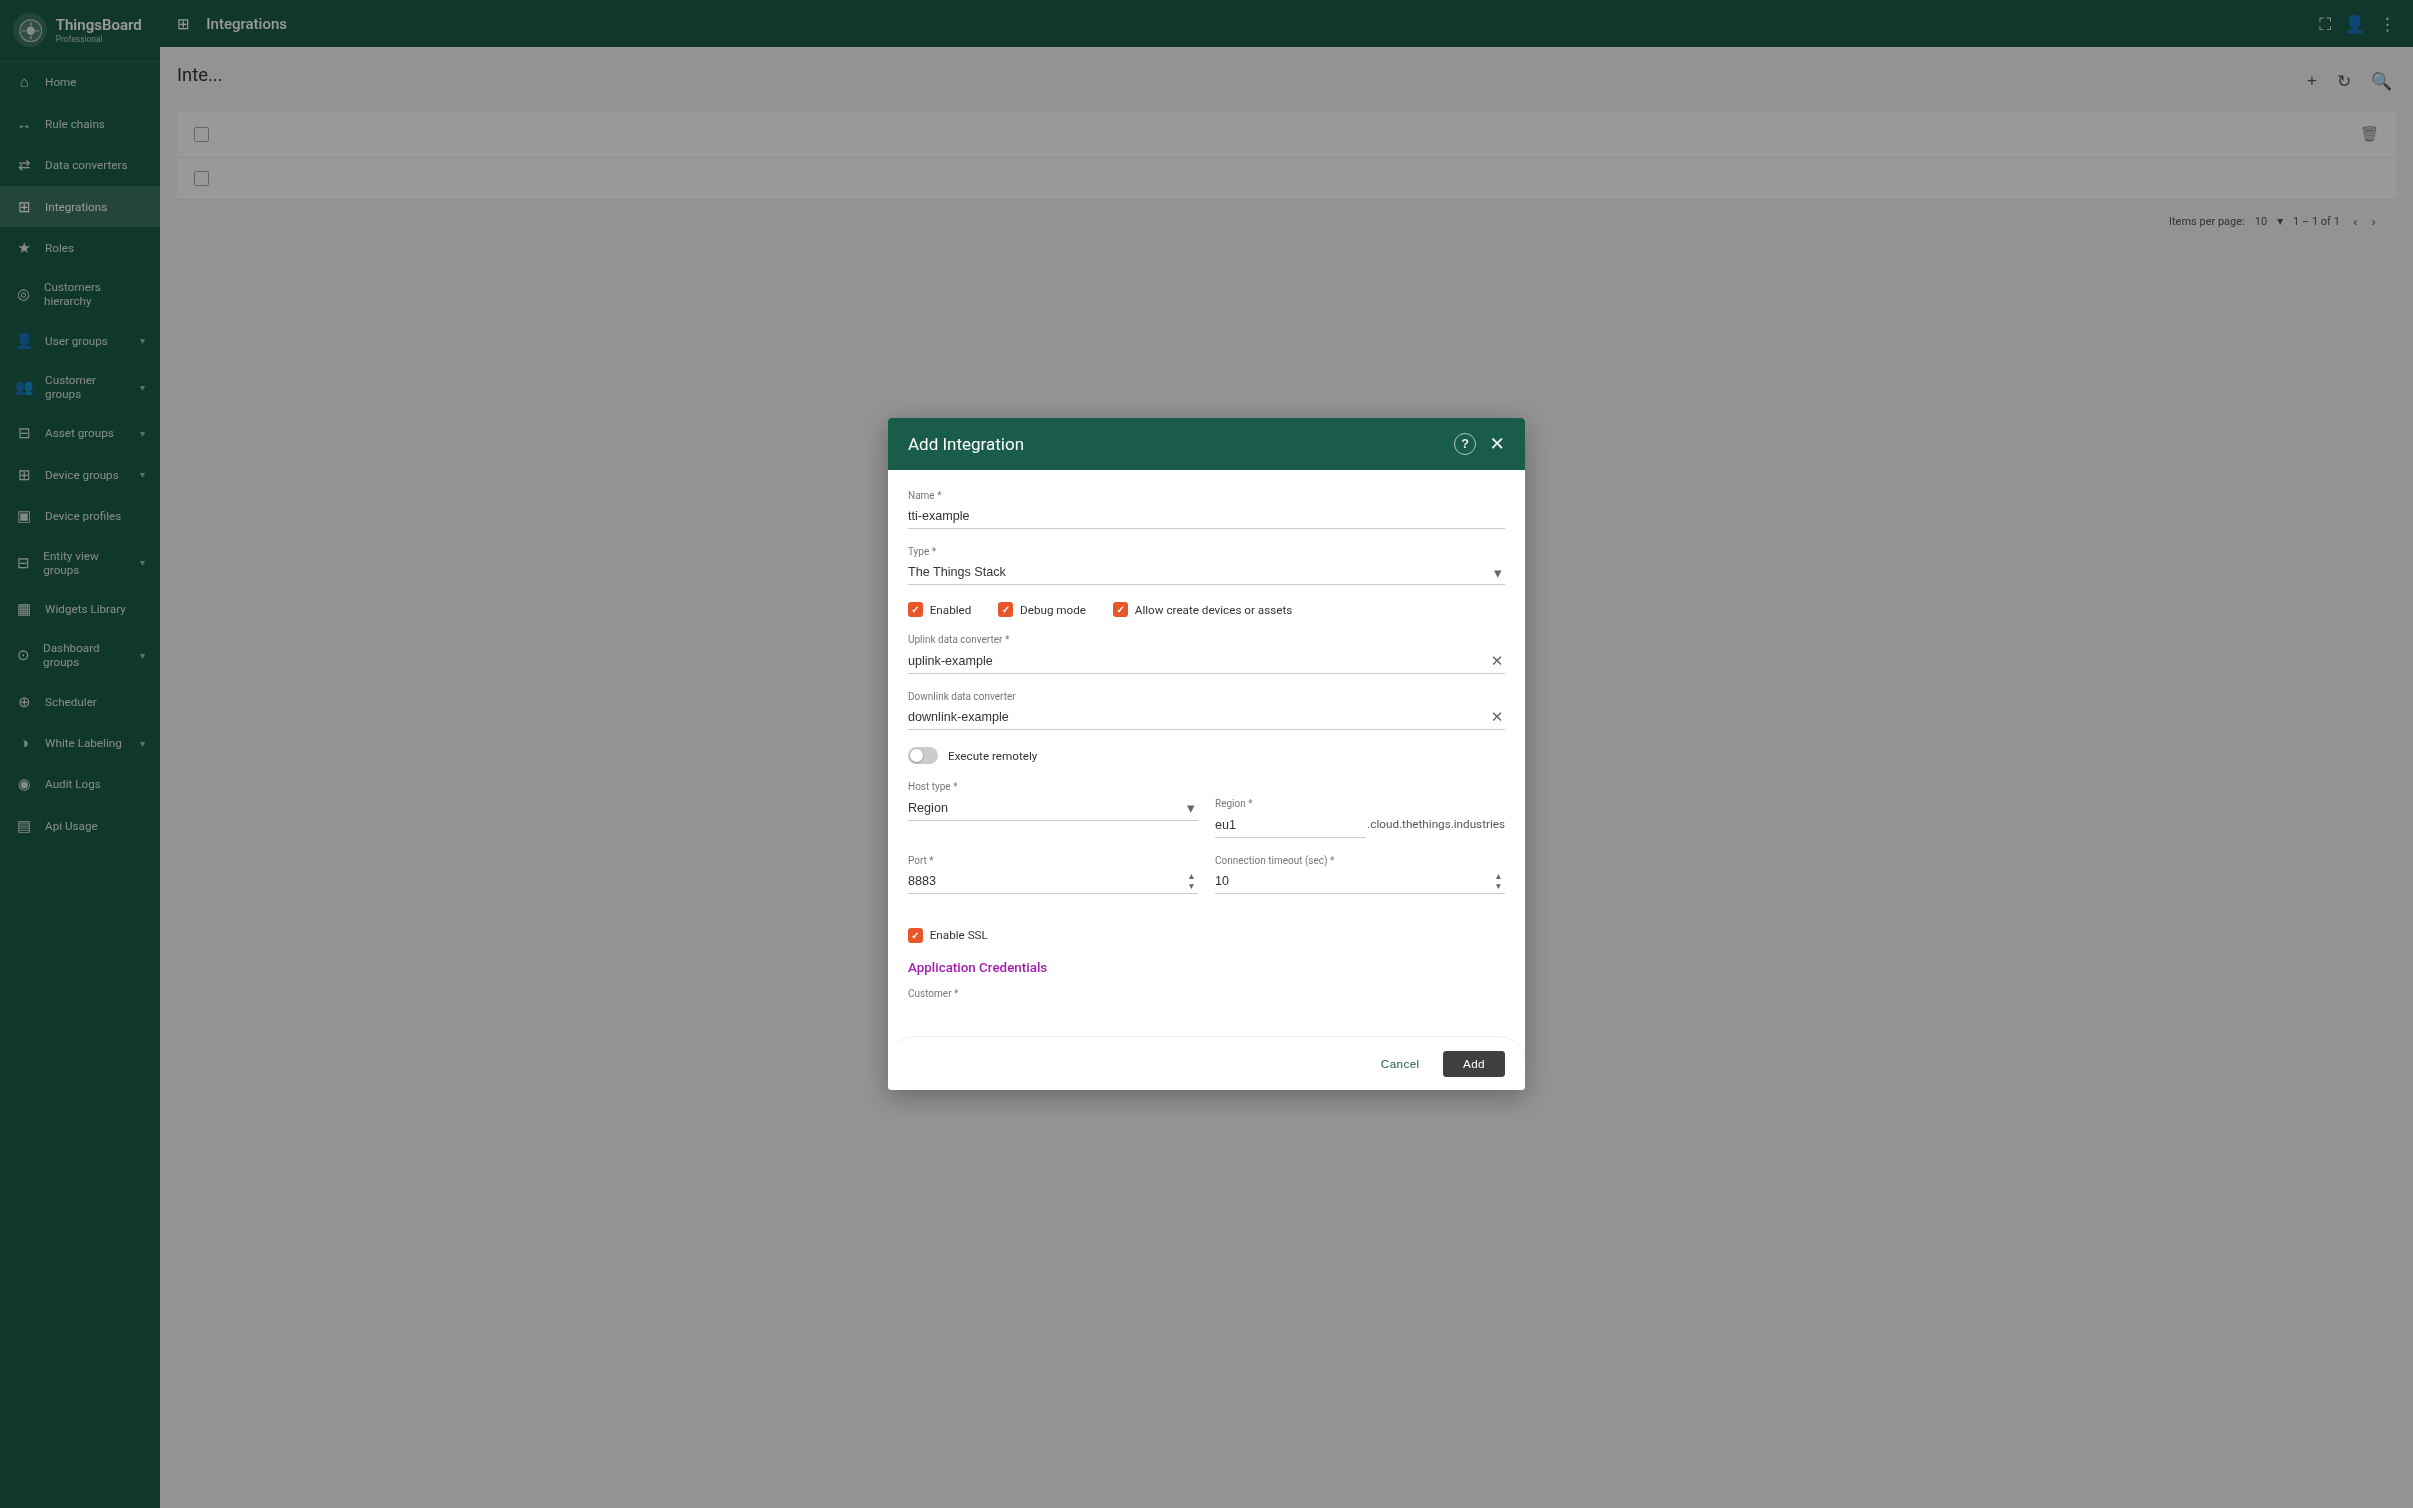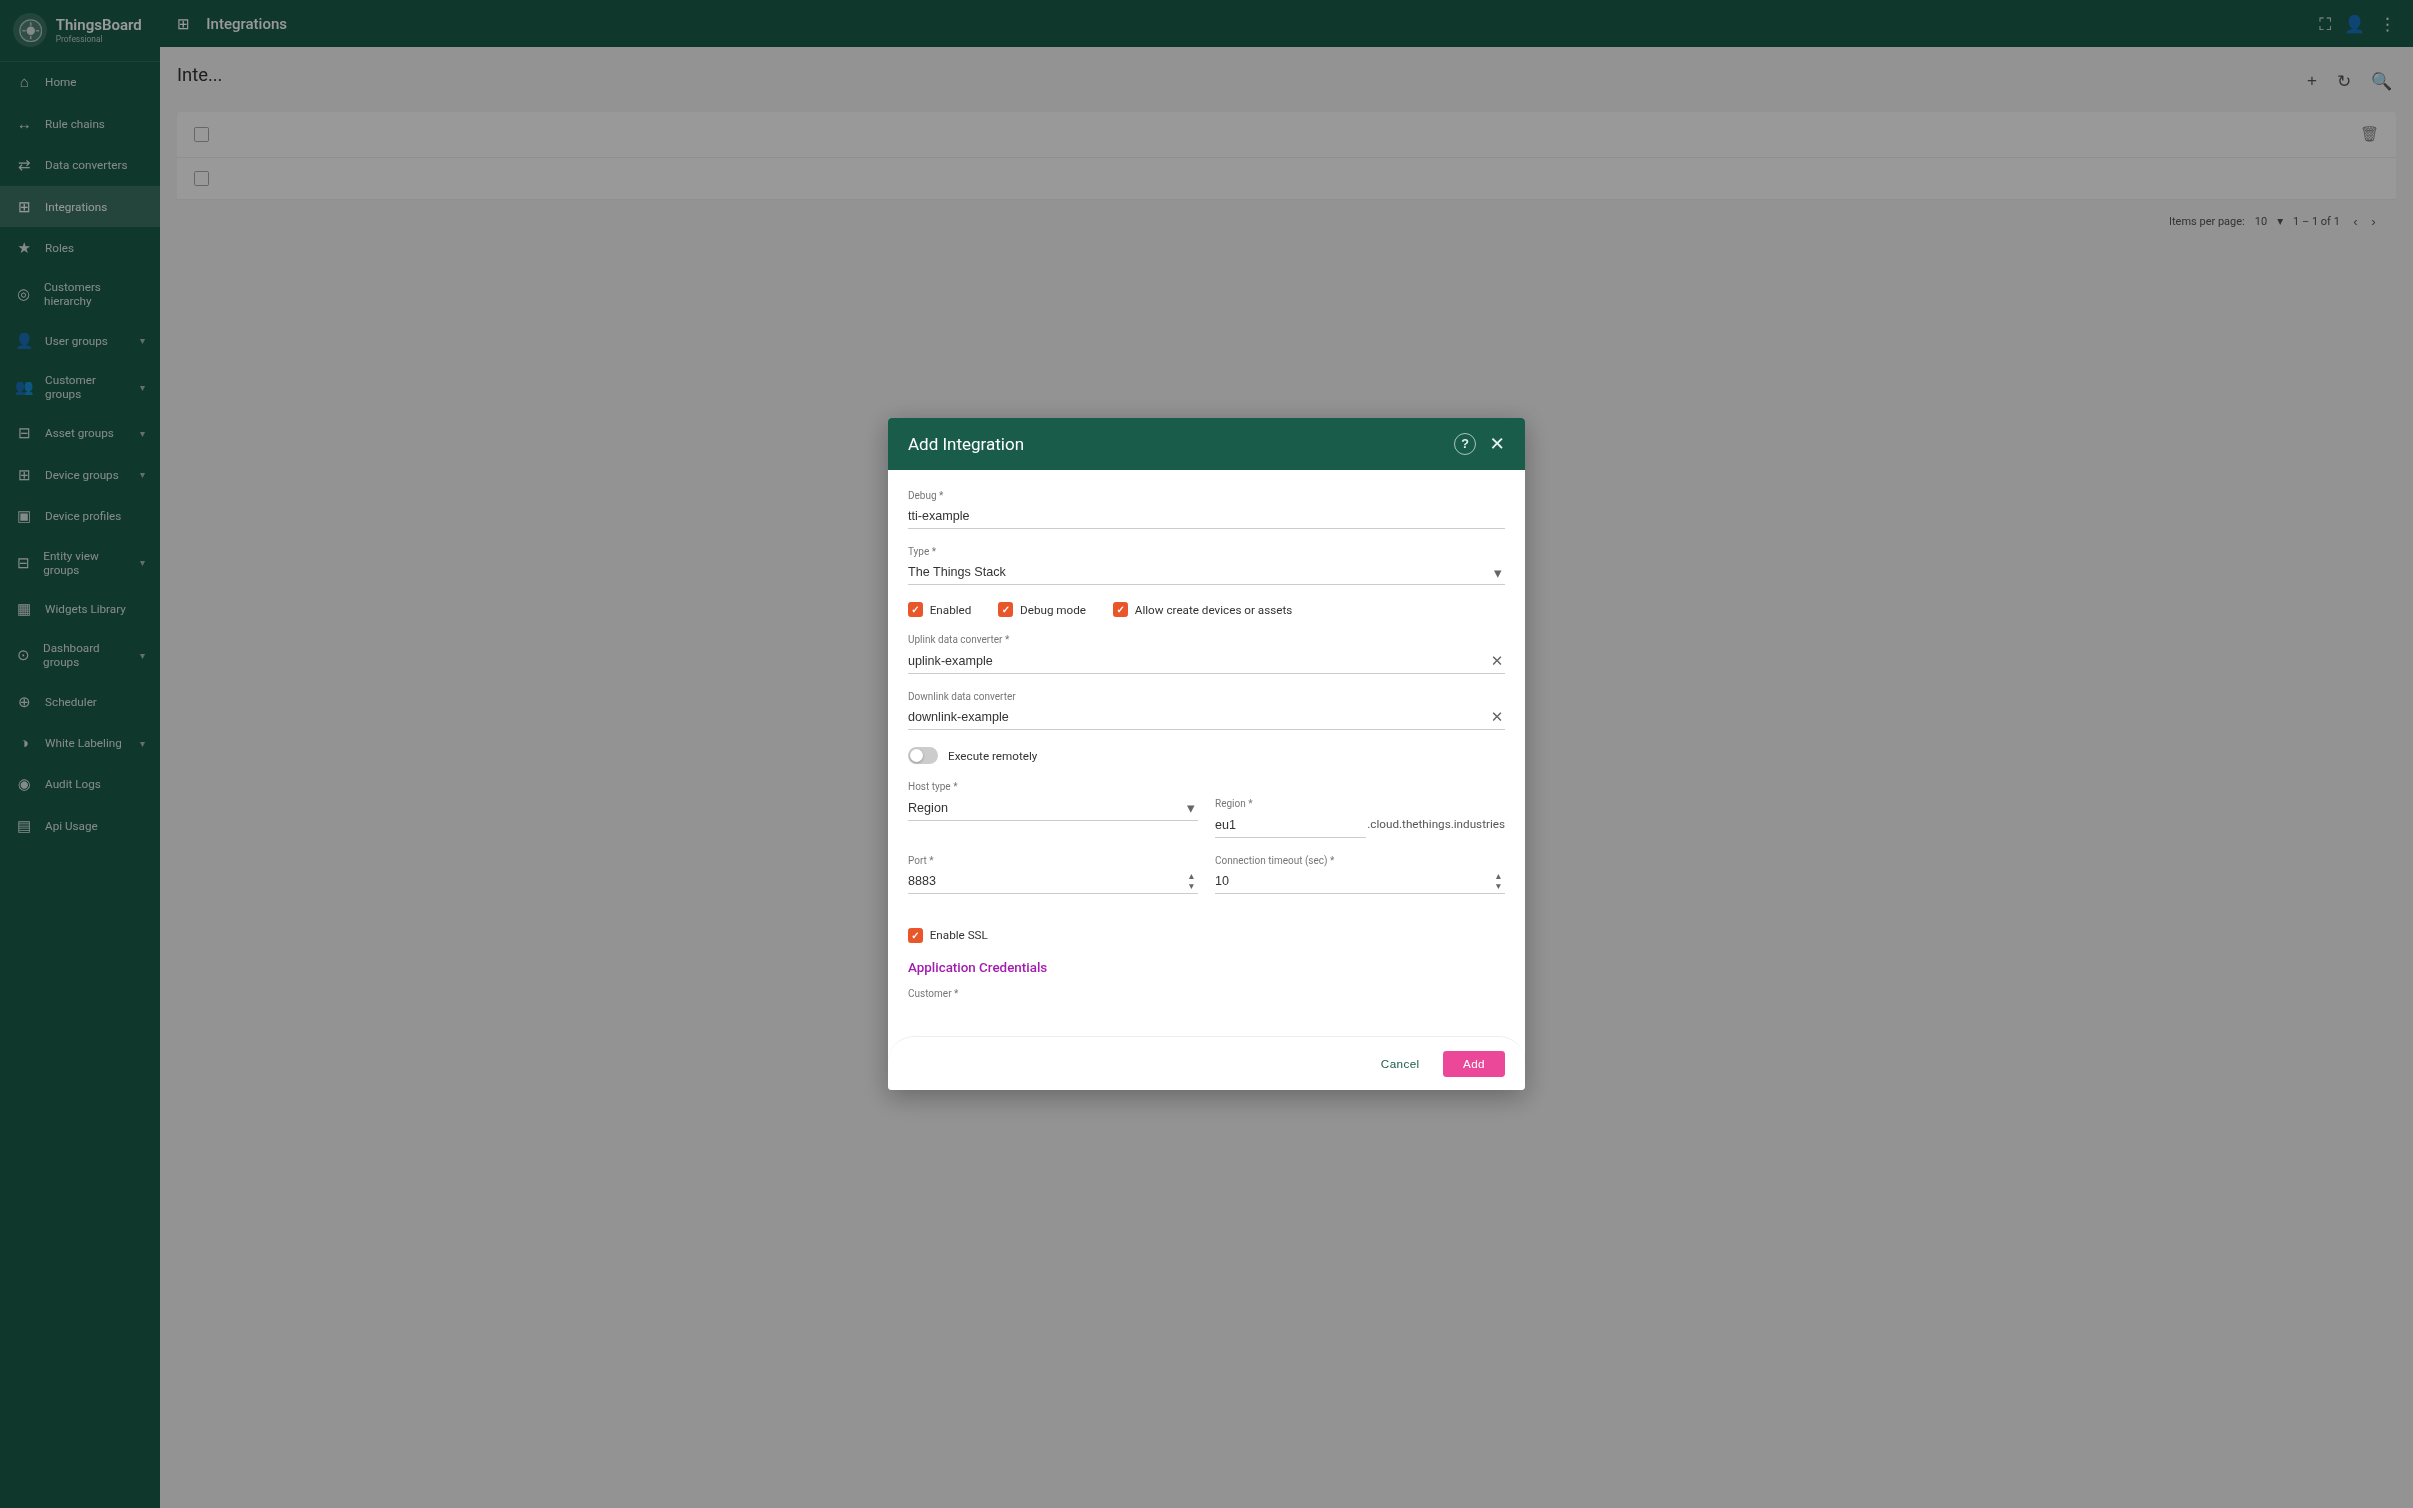--- a/index.html
+++ b/index.html
@@ -374,21 +374,21 @@
       background: none;
       border: none;
       color: #1a5c4a;
       font-size: 11.7px;
       font-weight: 500;
       cursor: pointer;
       padding: 6.7px 13.4px;
       letter-spacing: 0.4px;
     }
     .btn-add {
-      background: #ec4899;
+      background: #404040;
       color: #fff;
       border: none;
       border-radius: 3.4px;
       font-size: 11.7px;
       font-weight: 500;
       cursor: pointer;
       padding: 6.7px 20px;
       letter-spacing: 0.4px;
     }
   </style>
@@ -549,21 +549,21 @@
           width:22px; height:22px; border-radius:50%; border:1.7px solid rgba(255,255,255,0.7);
           display:flex; align-items:center; justify-content:center; font-size:12.6px; font-weight:700;
           color:#fff; background: none; cursor:pointer;">?</button>
         <button class="header-icon-btn" style="font-size:18.4px;">✕</button>
       </div>
     </div>
 
     <div class="dialog-body">
 
       <div class="form-field">
-        <label class="field-label">Debug *</label>
+        <label class="field-label">Name *</label>
         <input class="field-input" type="text" value="tti-example" style="">
       </div>
 
       <div class="form-field">
         <label class="field-label">Type *</label>
         <div class="select-wrapper">
           <select>
             <option>The Things Stack</option>
           </select>
           <span class="select-arrow">▾</span>

